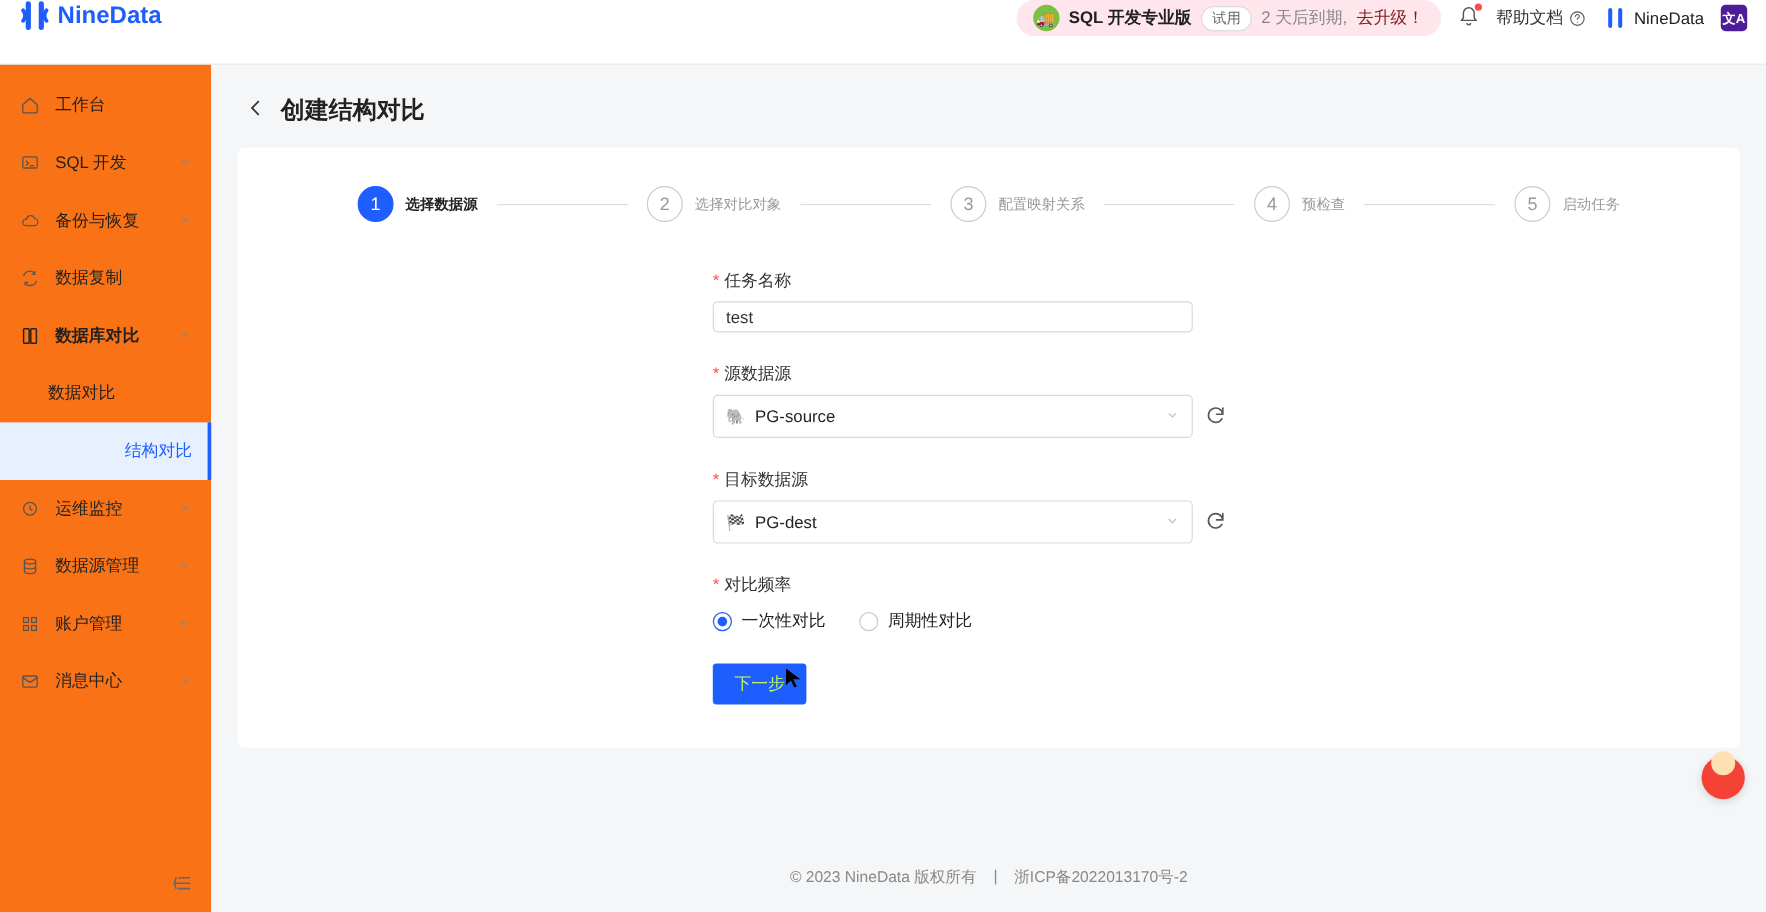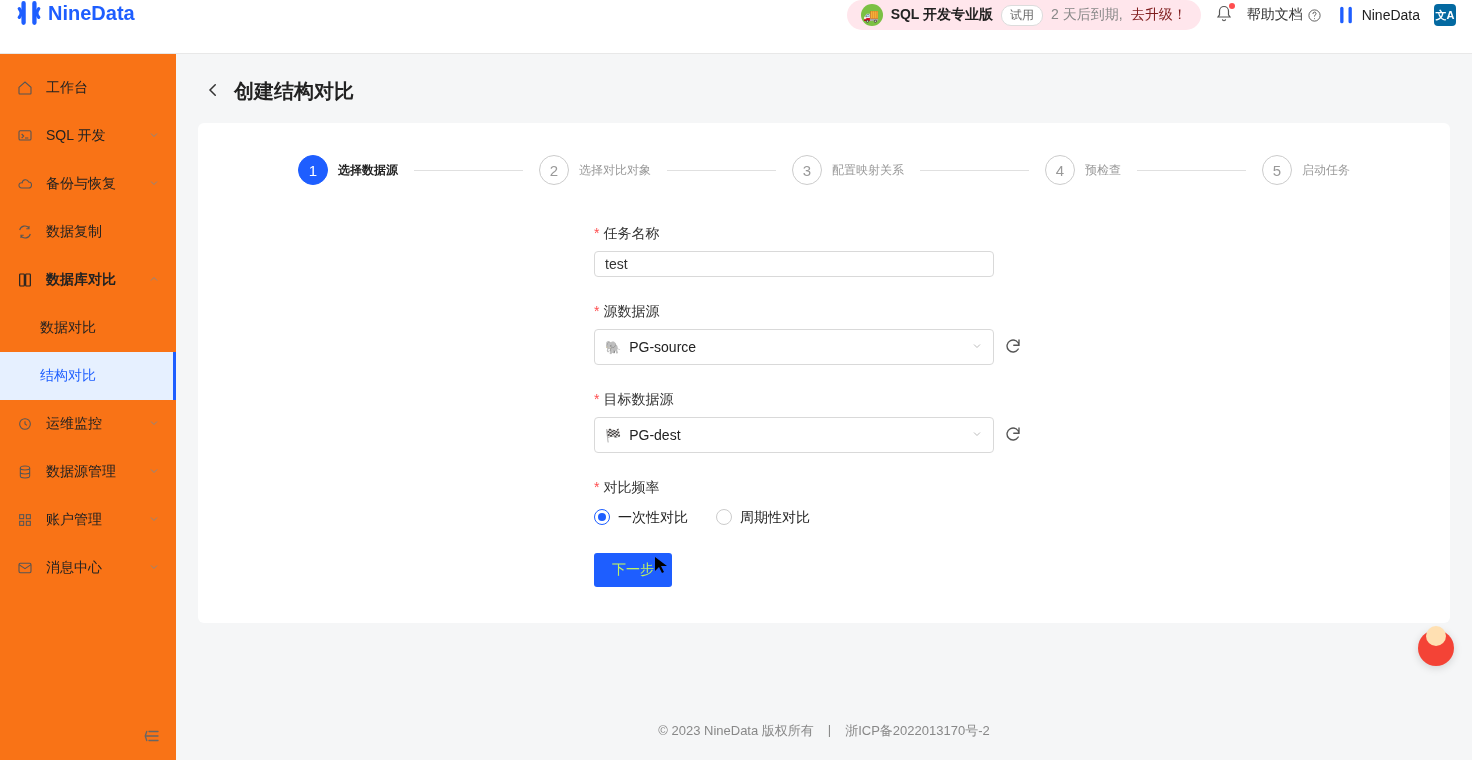--- a/index.html
+++ b/index.html
@@ -15,28 +15,28 @@
 .promo .truck { width: 22px; height: 22px; background: #7BC043; border-radius: 50%; display: flex; align-items: center; justify-content: center; font-size: 13px; }
 .promo .p1 { font-weight: 600; color: #222; }
 .badge-try { background: #fff; border: 1px solid #dcdcdc; border-radius: 10px; padding: 1px 8px; font-size: 12px; color: #666; }
 .promo .p2 { color: #888; }
 .promo .p3 { color: #7f1d1d; font-weight: 400; }
 .bell { position: relative; }
 .bell::after { content:''; position: absolute; top:-2px; right:-2px; width:6px; height:6px; background:#ff4d4f; border-radius:50%; }
 .hdr-link { display: flex; align-items: center; gap: 4px; color: #333; }
 .hdr-user { display: flex; align-items: center; gap: 6px; font-weight: 500; }
 .nd-small { width:20px; height:20px; display:inline-flex; align-items:center; }
-.lang-icon { width:22px; height:22px; background:#0369a1; color:#fff; border-radius:4px; display:flex; align-items:center; justify-content:center; font-size:11px; font-weight:600; }
+.lang-icon { width:22px; height:22px; background:#4c1d95; color:#fff; border-radius:4px; display:flex; align-items:center; justify-content:center; font-size:11px; font-weight:600; }
 
 
 .body { display: flex; height: 706px; }
 .sidebar { width: 176px; background: #f97316; display:flex; flex-direction:column; padding-top: 10px; }
 .side-item { display: flex; align-items: center; padding: 0 16px; height: 48px; gap: 12px; color: #222; cursor: pointer; position: relative; }
 .side-item.sub { padding-left: 40px; }
-.side-item.active { background: #E6F0FF; color: #1E5EFF; }
+.side-item.active { background: #E6F0FF; color: #1E5EFF; justify-content: flex-end; }
 .side-item.active::after { content:''; position:absolute; right:0; top:0; bottom:0; width:3px; background:#1E5EFF; }
 .side-item .chev { margin-left: auto; color: #888; }
 .side-item .icon { width: 18px; display: flex; justify-content: center; color:#555; }
 .side-item.bold { font-weight: 600; }
 .side-footer { margin-top:auto; padding:12px; display:flex; justify-content:flex-end; }
 .collapse-btn { width:24px; height:24px; display:flex; align-items:center; justify-content:center; color:#666; }
 
 
 .main { flex: 1; background: #f5f6f7; overflow-y: auto; display:flex; flex-direction:column; }
 .page-head { display: flex; align-items: center; gap: 12px; padding: 24px 28px 18px; }
@@ -56,21 +56,21 @@
 .field { margin-bottom: 26px; }
 .field-label { display: flex; gap: 4px; margin-bottom: 8px; color: #333; font-size: 14px; }
 .req { color: #ff4d4f; }
 .input { width: 400px; height: 26px; border: 1px solid #d9d9d9; border-radius: 4px; padding: 0 10px; font-size: 14px; color:#333; outline:none; }
 .select-row { display: flex; align-items: center; gap: 10px; }
 .select { width: 400px; height: 36px; border: 1px solid #d9d9d9; border-radius: 4px; padding: 0 10px; display: flex; align-items: center; gap: 8px; position: relative; cursor:pointer; background:#fff; }
 .select .flag { font-size: 13px; }
 .select .sel-arrow { position: absolute; right: 10px; color: #bbb; }
 .refresh-btn { color: #555; cursor: pointer; }
 .radios { display: flex; gap: 28px; padding-top: 4px; }
-.radio { display: flex; gap: 8px; cursor: pointer; }
+.radio { display: flex; align-items: center; gap: 8px; cursor: pointer; }
 .radio-dot { width: 16px; height: 16px; border-radius: 50%; border: 1.5px solid #ccc; display:flex; align-items:center; justify-content:center; }
 .radio.checked .radio-dot { border-color: #1E5EFF; }
 .radio.checked .radio-dot::after { content:''; width:8px; height:8px; border-radius:50%; background:#1E5EFF; }
 .btn-primary { background: #1E5EFF; color: #bef264; border: none; height: 34px; padding: 0 18px; border-radius: 3px; font-size: 14px; cursor: pointer; }
 
 .footer { text-align: center; padding: 20px; color: #888; font-size: 13px; display:flex; justify-content:center; gap:14px; margin-top:auto; }
 .cursor-ptr { position: absolute; left: 654px; top: 556px; pointer-events:none; }
 .floating-avatar { position: absolute; right: 18px; bottom: 94px; width: 36px; height: 36px; border-radius: 50%; background: #F44336; display:flex; align-items:center; justify-content:center; box-shadow: 0 2px 8px rgba(0,0,0,.15); }
 .floating-avatar::before { content:''; width:20px; height:20px; background:#FFE0B2; border-radius:50%; position:absolute; top:-4px; }
 svg { flex-shrink:0; }

